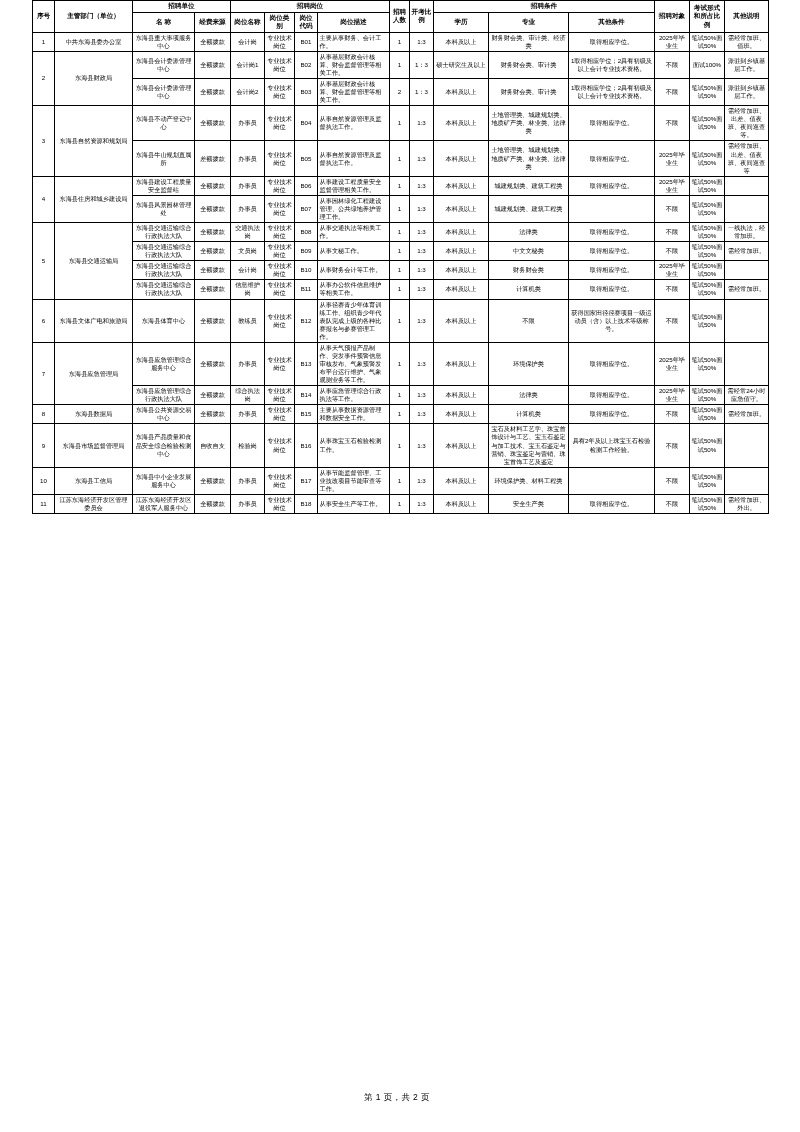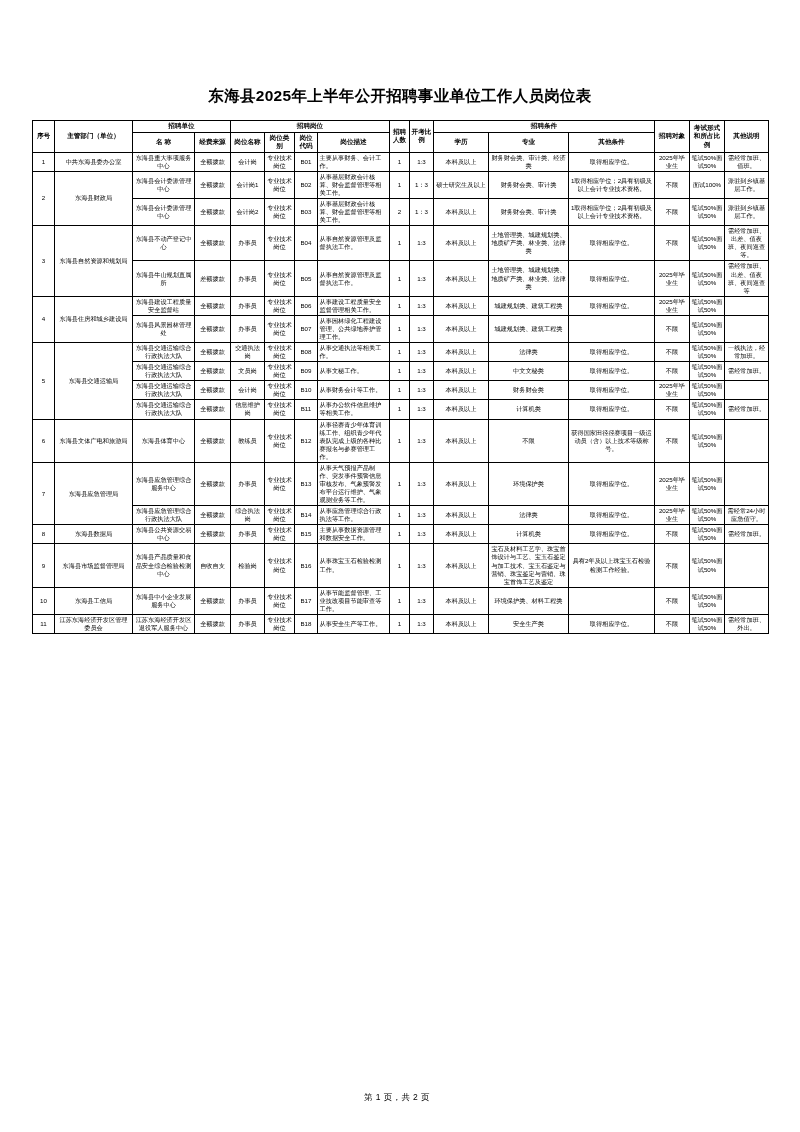--- a/index.html
+++ b/index.html
@@ -54,21 +54,20 @@
     position:absolute;left:0;right:6px;bottom:28px;
     text-align:center;font-size:8.5px;letter-spacing:.4px;
   }
   .tall{line-height:1.32;}
 </style>
 </head>
 <body>
 
 <div class="page">
 
-  <div class="doc-title">东海县2025年上半年公开招聘事业单位工作人员岗位表</div>
 
   <table class="jobs">
     <colgroup>
       <col class="c-seq">
         <col class="c-dept">
         <col class="c-unit">
         <col class="c-fund">
       <col class="c-post">
         <col class="c-type">
         <col class="c-code">

